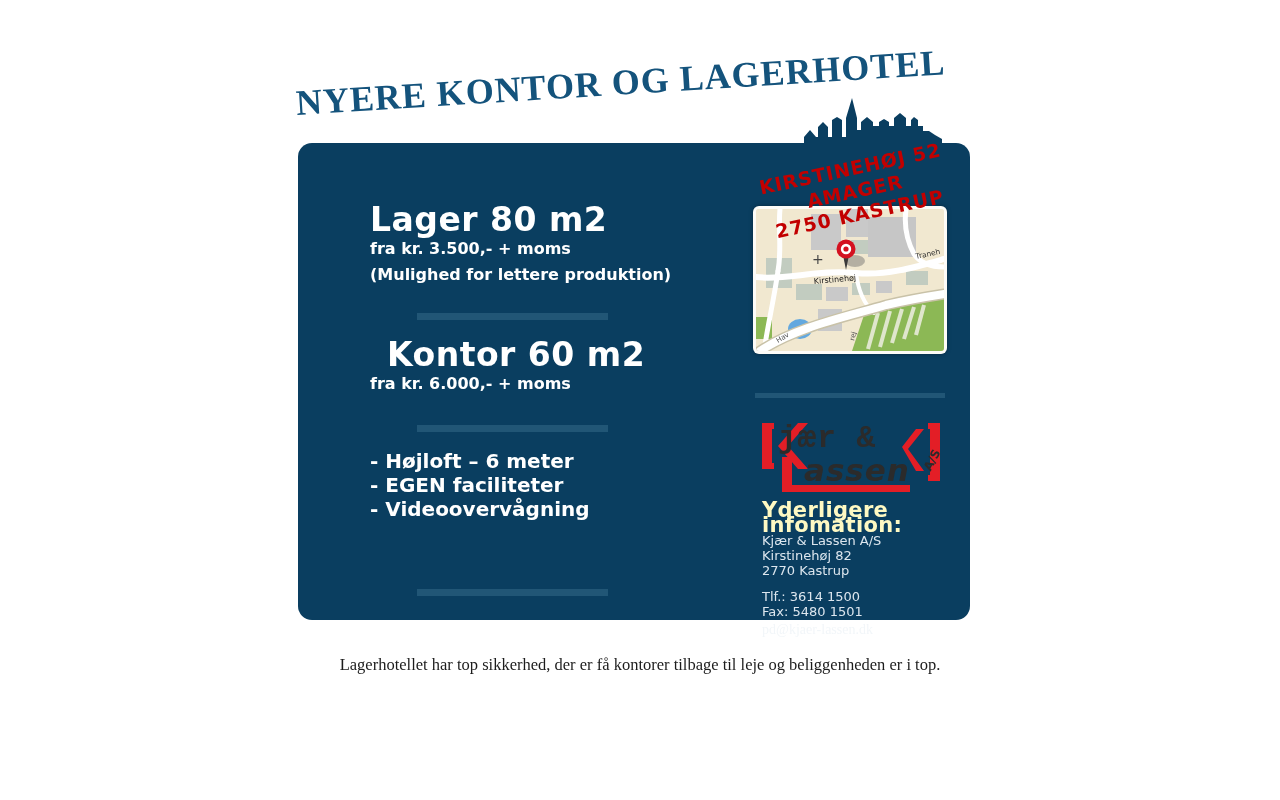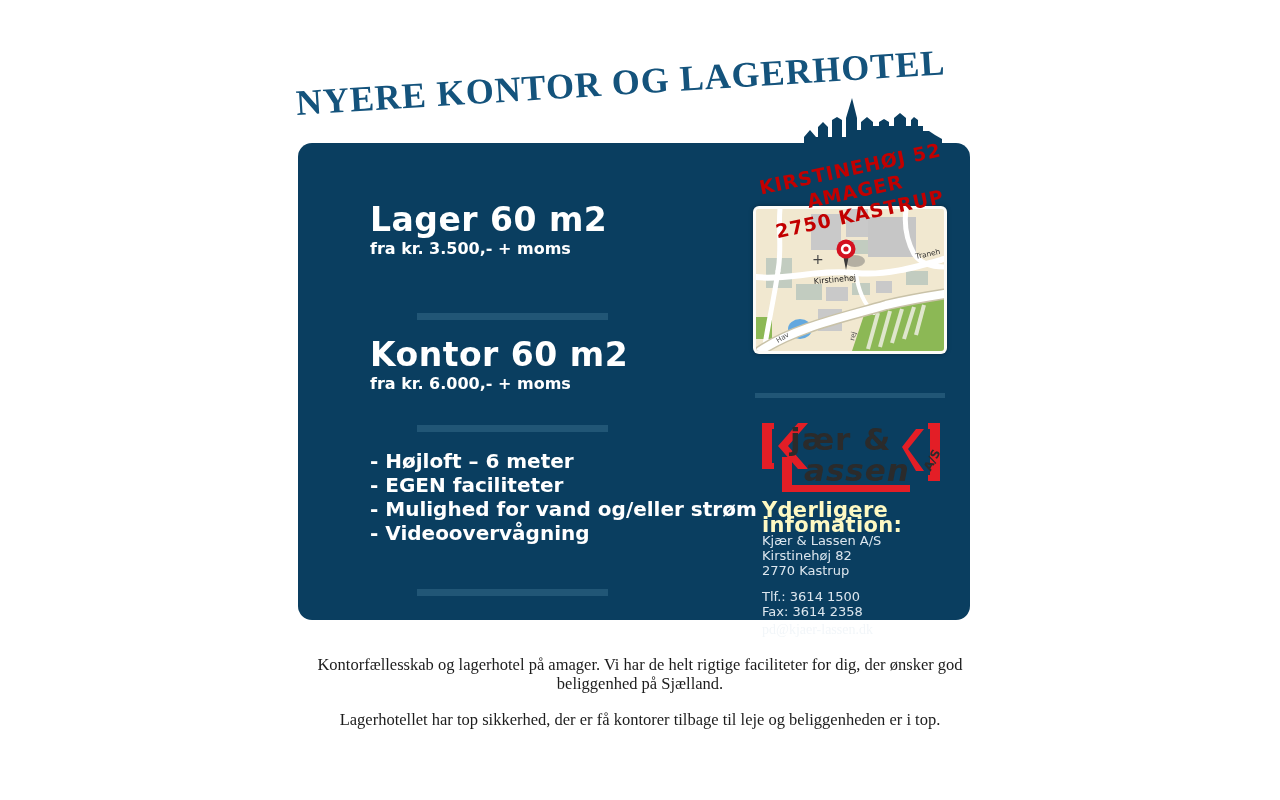--- a/index.html
+++ b/index.html
@@ -13,21 +13,21 @@
 
   
   .skyline { position:absolute; left:804px; top:96px; width:138px; height:49px; }
 
   
   .bluebox { position:absolute; left:298px; top:143px; width:672px; height:477px;
              background:#0A3E60; border-radius:14px; }
 
   .w  { color:#ffffff; font-weight:bold; }
   .lager-h, .kontor-h { position:absolute; left:72px; font-size:33px; letter-spacing:0.5px; }
-  .lager-h { top:57px; } .kontor-h { top:192px; }
+  .lager-h { top:57px; } .kontor-h { top:192px;margin-left:17px; }
   .price   { position:absolute; left:72px; font-size:16px; }
   .p1 { top:96px; } .p2 { top:122px; } .p3 { top:231px; }
   .divider { position:absolute; background:#215676; }
   .d1 { left:119px; top:170px; width:191px; height:7px; }
   .d2 { left:119px; top:282px; width:191px; height:7px; }
   .d3 { left:119px; top:446px; width:191px; height:7px; }
   .d-right { left:457px; top:250px; width:190px; height:5px; }
   .features { position:absolute; left:72px; top:306px; font-size:20px; line-height:24px; }
 
   
@@ -37,21 +37,21 @@
 
   
   .map-frame { position:absolute; left:455px; top:63px; width:194px; height:148px;
                border:3px solid rgba(255,255,255,0.85); border-radius:6px; overflow:hidden;
                background:#F1E8D0; box-shadow:0 0 4px rgba(0,0,0,0.35); }
   .map-frame svg { display:block; }
 
   
   .logo { position:absolute; left:460px; top:276px; width:190px; height:78px; }
   .logo-text { position:absolute; color:#2B2B2B; font-weight:bold; letter-spacing:1px; font-size:31px; }
-  .lt1 { left:32px; top:2px; }
+  .lt1 { left:20px; top:2px;font-family:Liberation Mono, monospace; }
   .lt2 { left:46px; top:33px;font-style:italic; }
   .logo-as { position:absolute; left:163px; top:34px; color:#2B2B2B; font-weight:bold; font-size:12px;
              transform:rotate(-62deg); }
 
   
   .contact { position:absolute; left:464px; top:360px; color:#DCE6EE; font-size:13px; line-height:15px; }
   .contact .head { color:#fef9c3; font-weight:bold; font-size:21px; margin-bottom:0; letter-spacing:0.3px; }
   .contact .gap { height:11px; }
   .contact .email { font-family:"Liberation Serif", serif; font-size:14px; color:#F2F6F9; margin-top:3px; }
 
@@ -67,34 +67,34 @@
 <div class="canvas">
 
   <div class="title">NYERE KONTOR OG LAGERHOTEL</div>
 
   <svg class="skyline" viewBox="0 0 138 49">
     <polygon fill="#0A3E60" points="0,49 0,41 6,34 12,41 14,41 14,31 19,26 24,31 24,41 28,41 28,24 33,21 38,24 38,41 42,41 42,22 48,2 53,22 53,34 57,34 57,26 63,21 69,26 69,30 75,30 75,26 80,23 85,26 85,30 90,30 90,22 96,17 102,22 102,30 107,30 107,24 110,21 114,24 114,30 119,30 119,35 125,35 131,39 138,43 138,49"></polygon>
   </svg>
 
   <div class="bluebox">
 
-    <div class="w lager-h">Lager 60 m2</div>
+    <div class="w lager-h">Lager 80 m2</div>
     <div class="w price p1">fra kr. 3.500,- + moms</div>
+    <div class="w price p2">(Mulighed for lettere produktion)</div>
 
     <div class="divider d1"></div>
 
     <div class="w kontor-h">Kontor 60 m2</div>
     <div class="w price p3">fra kr. 6.000,- + moms</div>
 
     <div class="divider d2"></div>
 
     <div class="w features">
       <div>- Højloft – 6 meter</div>
       <div>- EGEN faciliteter</div>
-      <div>- Mulighed for vand og/eller strøm</div>
       <div>- Videoovervågning</div>
     </div>
 
     <div class="divider d3"></div>
 
     <div class="red-overlay">
       <div>KIRSTINEHØJ 52</div>
       <div>AMAGER</div>
       <div>2750 KASTRUP</div>
     </div>
@@ -177,24 +177,23 @@
       <span class="logo-as">A/S</span>
     </div>
 
     <div class="contact">
       <div class="head">Yderligere infomation:</div>
       <div>Kjær &amp; Lassen A/S</div>
       <div>Kirstinehøj 82</div>
       <div>2770 Kastrup</div>
       <div class="gap"></div>
       <div>Tlf.: 3614 1500</div>
-      <div>Fax: 3614 2358</div>
+      <div>Fax: 5480 1501</div>
       <div class="email">pd@kjaer-lassen.dk</div>
     </div>
 
   </div>
 
   <div class="bottom-copy">
-    <p>Kontorfællesskab og lagerhotel på amager. Vi har de helt rigtige faciliteter for dig, der ønsker god beliggenhed på Sjælland.</p>
     <p>Lagerhotellet har top sikkerhed, der er få kontorer tilbage til leje og beliggenheden er i top.</p>
   </div>
 
 </div>
 
 </body></html>

